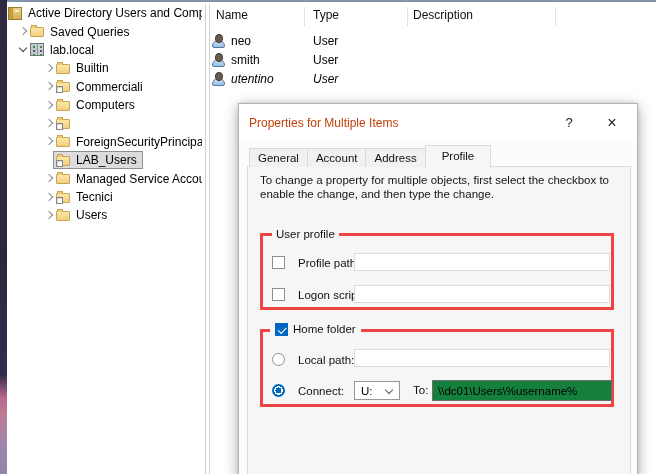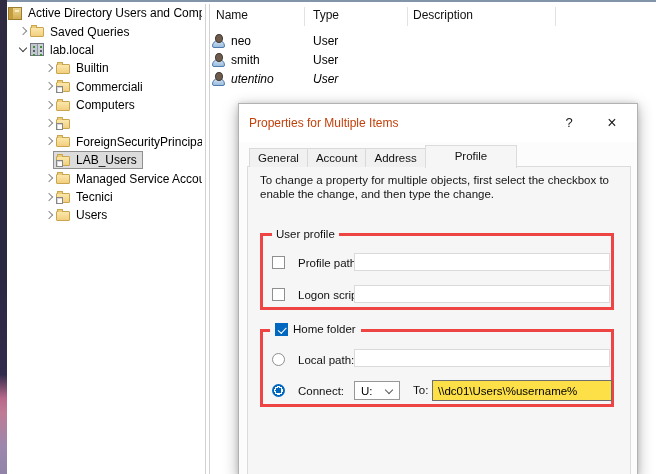--- a/index.html
+++ b/index.html
@@ -58,21 +58,21 @@
     border:1px solid #b2b2b2;box-shadow:0 4px 14px rgba(0,0,0,.32),0 0 5px rgba(0,0,0,.12);
     overflow:hidden;z-index:5;}
   .dlg-titlebar{position:absolute;left:0;top:0;right:0;height:38px;background:#ffffff;}
   .dlg-title{position:absolute;left:10px;top:12px;font-size:12px;color:#c2410c;}
   .dlg-btn{position:absolute;top:7px;width:26px;height:24px;text-align:center;line-height:24px;color:#1a1a1a;}
   .dlg-help{left:317px;font-size:13px;}
   .dlg-close{left:360px;font-size:16px;}
   .tabs{position:absolute;left:10px;top:40px;height:23px;display:flex;align-items:flex-end;z-index:2;}
   .tab{height:19px;line-height:18px;padding:0 8px;font-size:11.5px;background:#f1f1f1;
     border:1px solid #d9d9d9;border-bottom:none;margin-right:-1px;box-sizing:border-box;color:#111;}
-  .tab.active{height:23px;line-height:21px;padding:0 29px;background:#f6f6f6;border-color:#dcdcdc;
+  .tab.active{height:23px;line-height:21px;padding:0 16px;background:#f6f6f6;border-color:#dcdcdc;
     position:relative;z-index:3;margin-bottom:-1px;}
   .page{position:absolute;left:8px;top:62px;width:382px;height:320px;background:#f6f6f6;border:1px solid #dcdcdc;}
   .instr{position:absolute;left:12px;top:6px;width:360px;font-size:11.5px;line-height:14px;color:#151515;}
   .group{position:absolute;left:12px;width:354px;border:3px solid #ef4444;box-sizing:border-box;}
   .g1{top:66px;height:77px;}
   .g2{top:162px;height:78px;}
   .glabel{position:absolute;top:-8px;left:9px;background:#f6f6f6;padding:0 4px;font-size:11.5px;color:#111;}
   .glegend{position:absolute;top:-9px;left:7px;background:#f6f6f6;padding:0 5px;display:flex;
     font-size:11.5px;color:#111;}
   .fr{position:absolute;left:9px;display:flex;align-items:center;font-size:11.5px;color:#111;}
@@ -85,21 +85,21 @@
   .rd{width:13px;height:13px;border-radius:50%;background:#fff;border:1px solid #8f8f8f;
     box-sizing:border-box;flex-shrink:0;}
   .rd.on{border:none;background:radial-gradient(circle,#0067c0 0 3px,#ffffff 3px 4.4px,#0067c0 4.4px 7px);}
   .txt{position:absolute;left:91px;width:256px;height:18px;background:#fff;border:1px solid #dadada;
     box-sizing:border-box;font:inherit;font-size:11.5px;padding:0 4px;outline:none;color:#000;}
   .combo{position:absolute;left:91px;top:49px;width:46px;height:19px;background:#fff;border:1px solid #979797;
     box-sizing:border-box;display:flex;align-items:center;padding-left:6px;font-size:11.5px;}
   .combo::after{content:"";position:absolute;right:7px;top:5px;width:5px;height:5px;
     border-right:1.2px solid #5a5a5a;border-bottom:1.2px solid #5a5a5a;transform:rotate(45deg);}
   .to-lbl{position:absolute;left:150px;top:52px;font-size:11.5px;color:#111;}
-  .to-field{position:absolute;left:169px;top:48px;width:180px;height:21px;background:#fde047;
+  .to-field{position:absolute;left:169px;top:48px;width:180px;height:21px;background:#15803d;
     border:1px solid #6e6e6e;box-sizing:border-box;font:inherit;font-size:11.5px;padding:0 5px;outline:none;color:#000;}
 </style>
 </head>
 <body>
 
 <div class="top-border"></div>
 <div class="wallpaper"></div>
 
 <div class="tree-panel">
   <div class="tree-row lv0">

